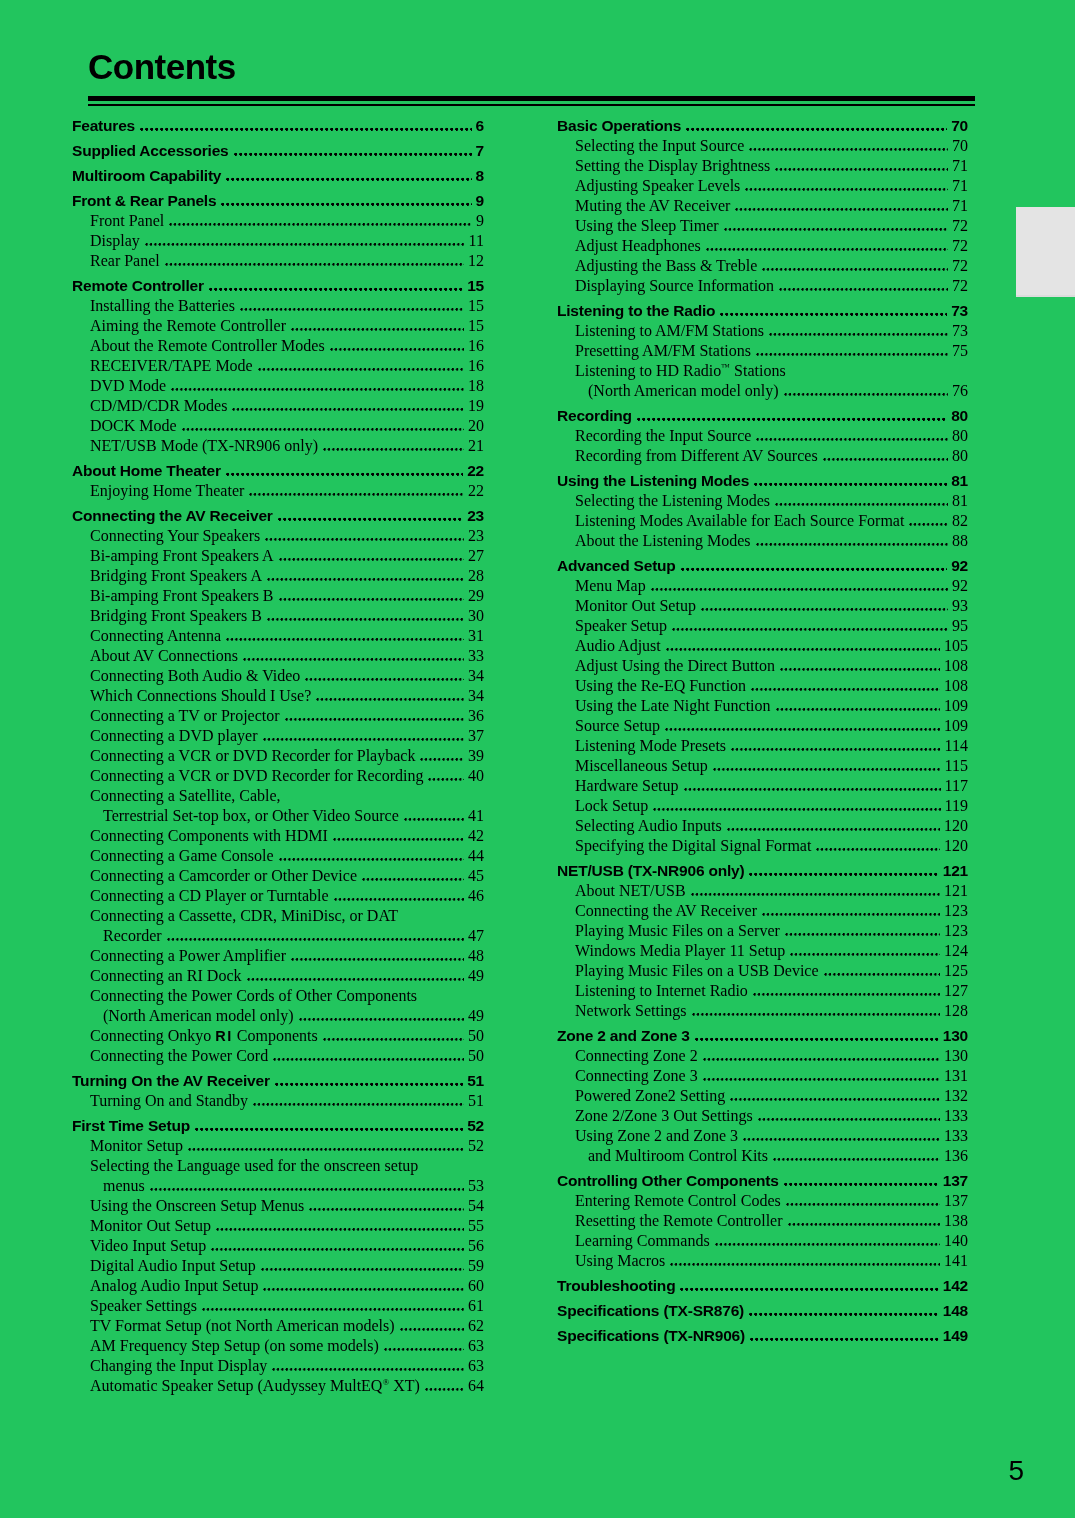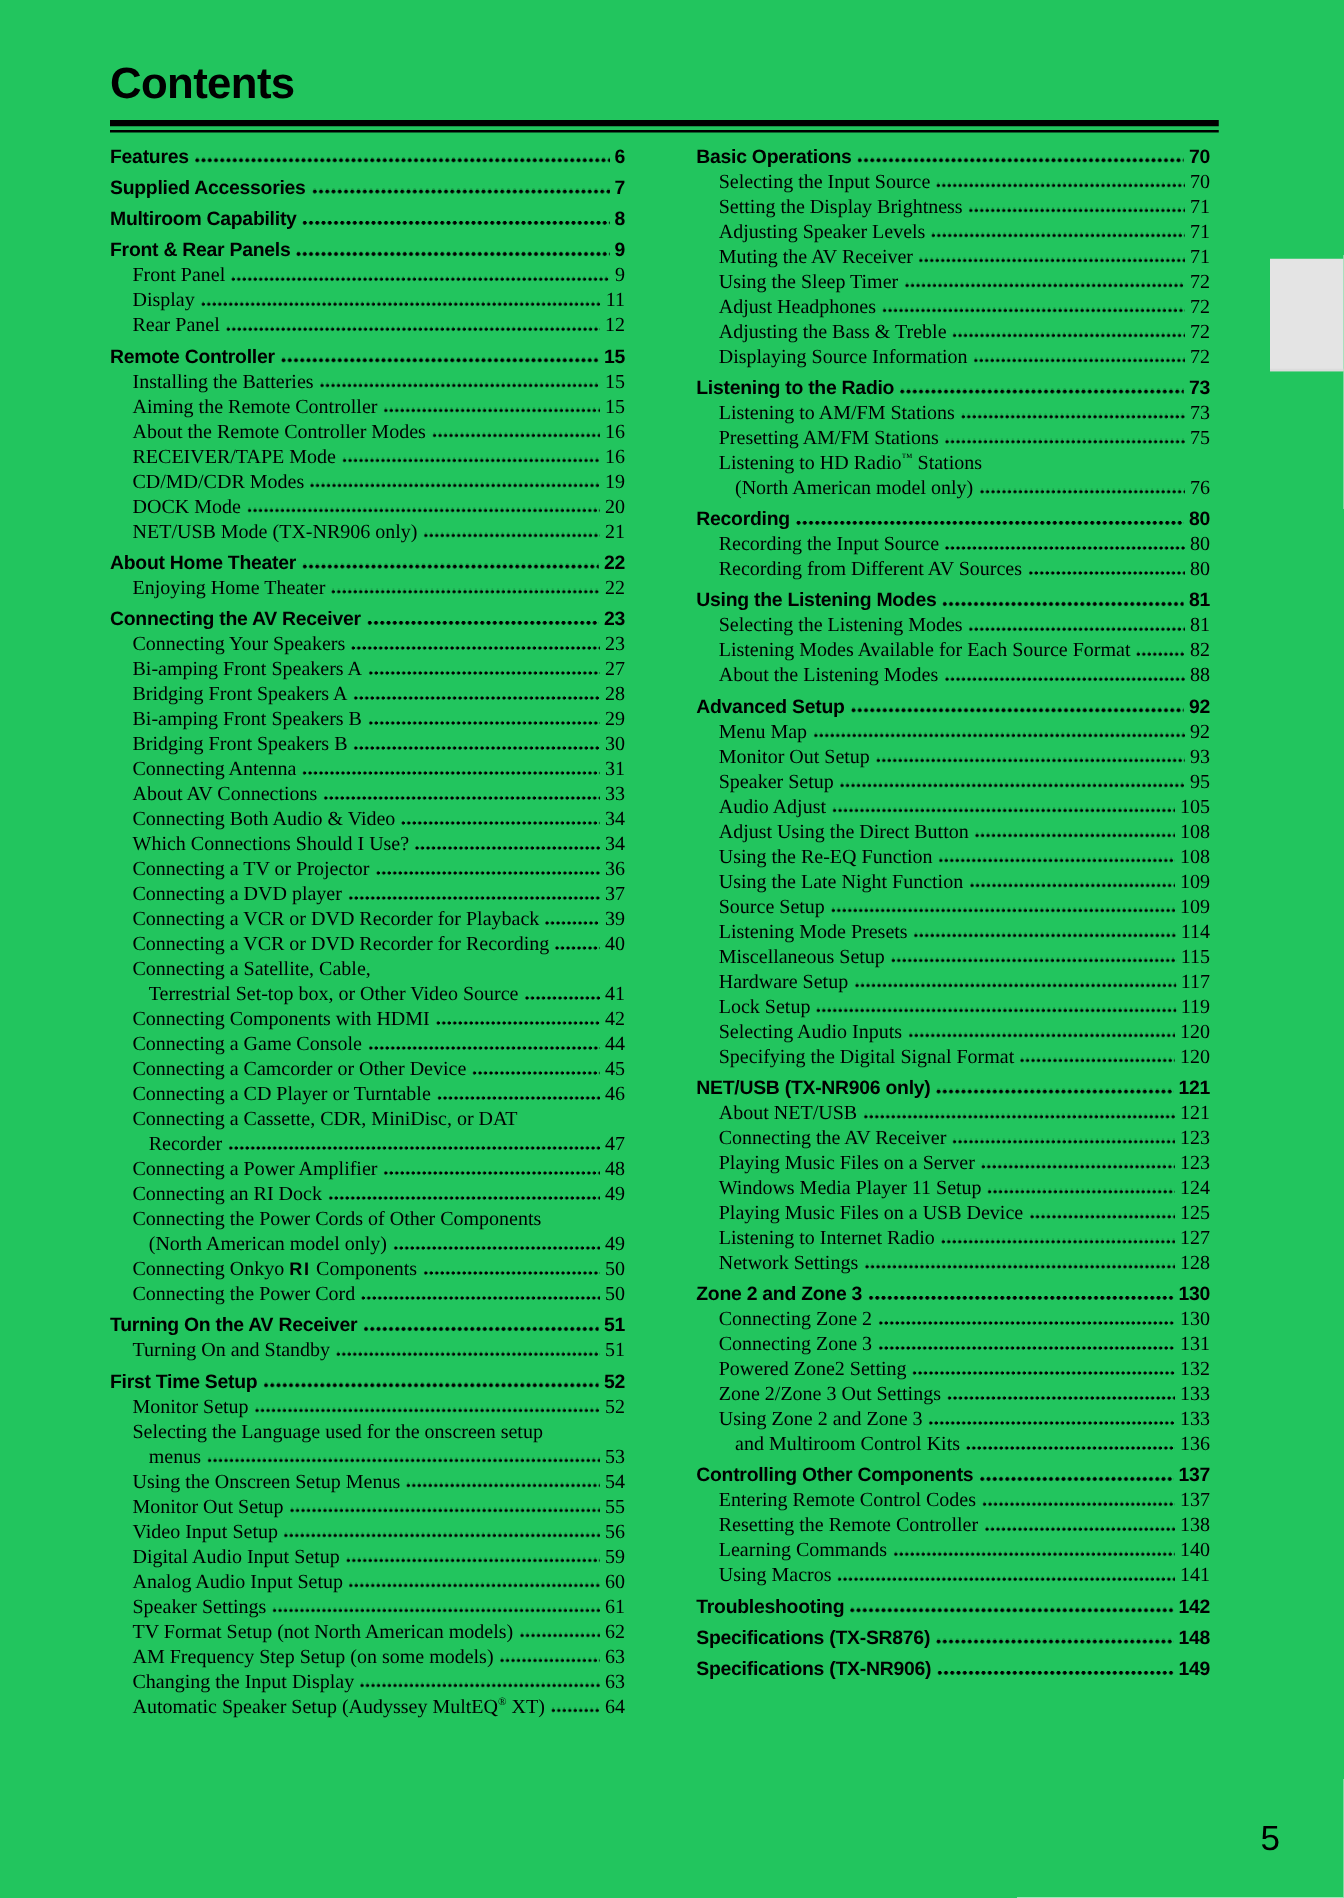--- a/index.html
+++ b/index.html
@@ -27,21 +27,21 @@
     width: 887px; height: 5px;
     background: #000;
   }
   .rule-thin {
     position: absolute;
     left: 88px; top: 104px;
     width: 887px; height: 2px;
     background: #000;
   }
   .col { position: absolute; top: 116px; }
-  #col-left  { left: 88px;  width: 412px; }
+  #col-left  { left: 72px;  width: 412px; }
   #col-right { left: 557px; width: 411px; }
 
   .row { display: flex; align-items: baseline; line-height: 20px; }
   .head {
     font-family: "Liberation Sans", sans-serif;
     font-weight: bold;
     font-size: 15.5px;
     letter-spacing: -0.2px;
     margin-top: 5px;
   }
@@ -160,20 +160,25 @@
           <span class="lbl">About the Remote Controller Modes</span>
           <span class="dots"></span>
           <span class="num">16</span>
         </div>
         <div class="row sub">
           <span class="lbl">RECEIVER/TAPE Mode</span>
           <span class="dots"></span>
           <span class="num">16</span>
         </div>
         <div class="row sub">
+          <span class="lbl">DVD Mode</span>
+          <span class="dots"></span>
+          <span class="num">18</span>
+        </div>
+        <div class="row sub">
           <span class="lbl">CD/MD/CDR Modes</span>
           <span class="dots"></span>
           <span class="num">19</span>
         </div>
         <div class="row sub">
           <span class="lbl">DOCK Mode</span>
           <span class="dots"></span>
           <span class="num">20</span>
         </div>
         <div class="row sub">

